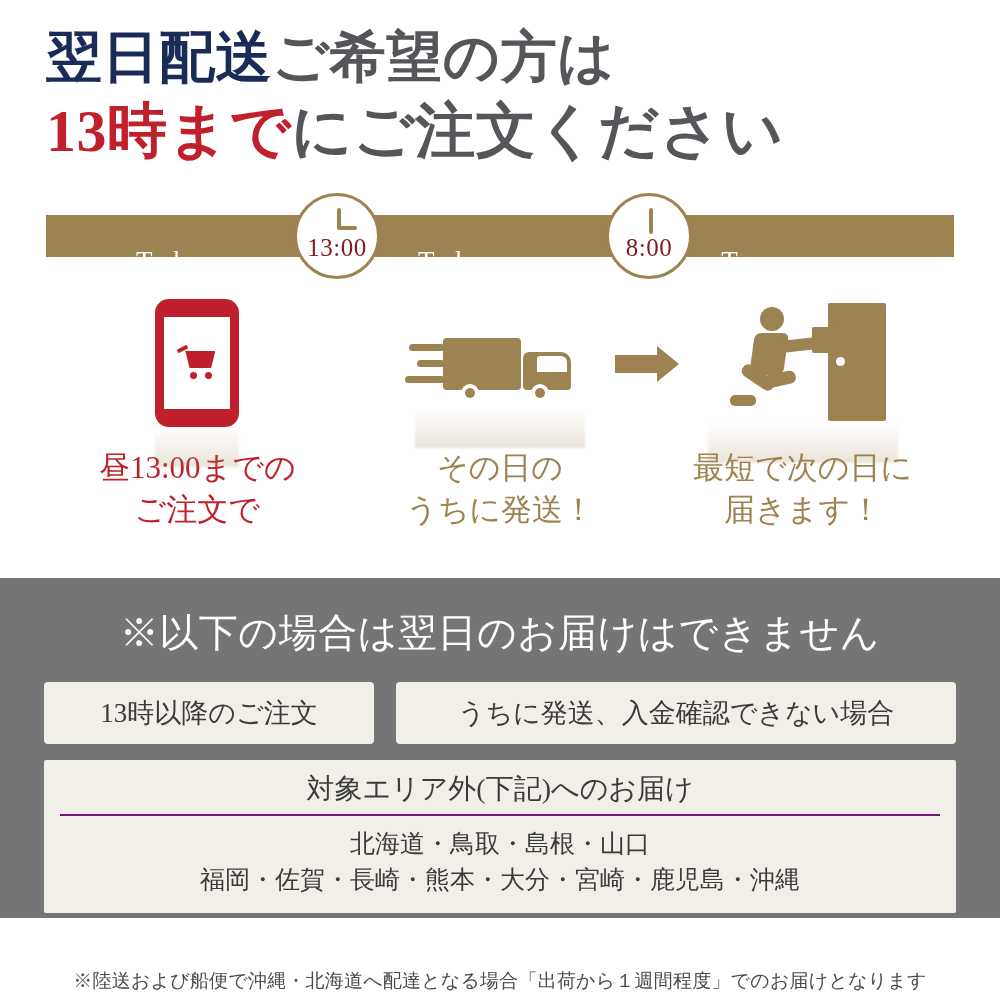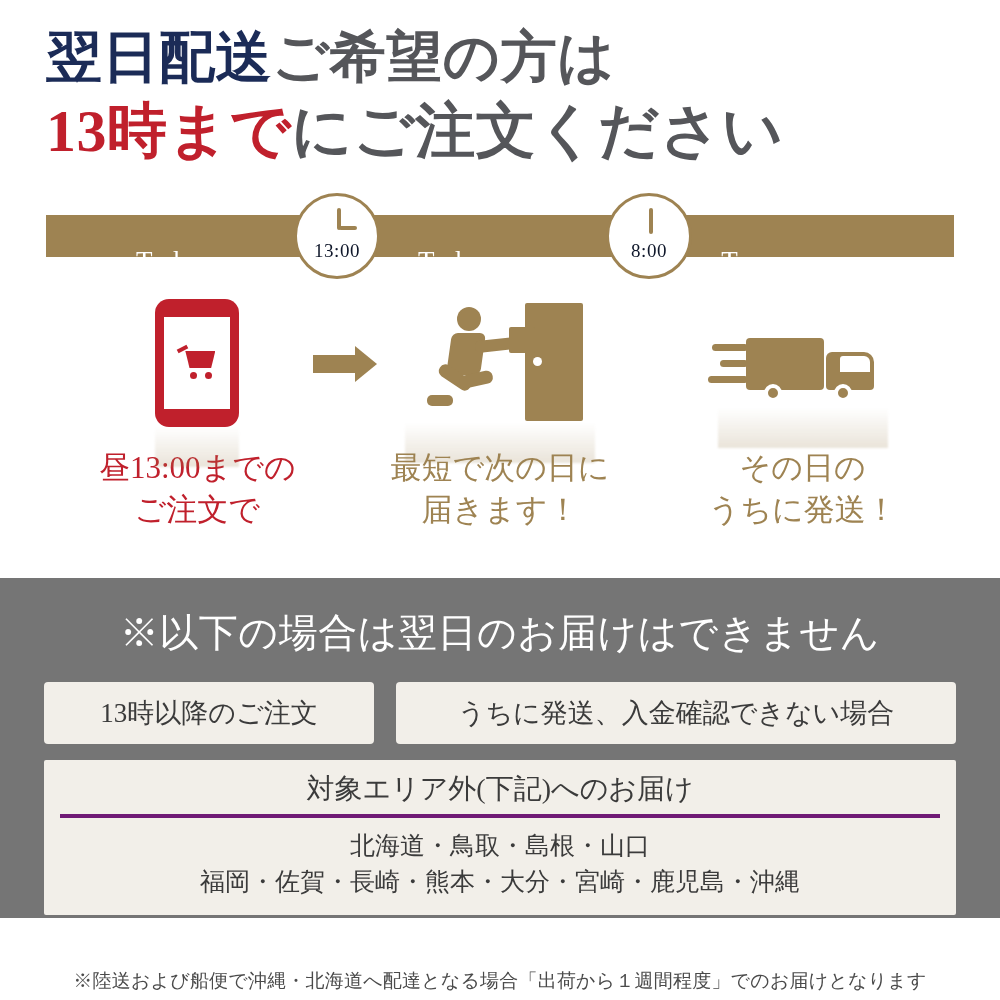--- a/index.html
+++ b/index.html
@@ -61,22 +61,22 @@
     width: 86px; height: 86px;
     border-radius: 50%;
     background: #ffffff;
     border: 3px solid #9e8352;
     display: flex; flex-direction: column;
     align-items: center; justify-content: flex-end;
     padding-bottom: 14px;
   }
   .clock-label {
     font-family: "Liberation Serif", "DejaVu Serif", serif;
-    font-size: 19px;
-    color: #0f172a;
+    font-size: 25px;
+    color: #7f1d1d;
     letter-spacing: 0.5px;
   }
   .clock-hands {
     position: absolute;
     top: 12px; left: 0; right: 0;
     height: 34px;
   }
   .hand {
     position: absolute;
     background: #9e8352;
@@ -299,21 +299,21 @@
     background: #f2efe9;
     border-radius: 2px;
     padding: 10px 10px 14px 10px;
     text-align: center;
   }
   .area-title {
     font-family: "Liberation Serif", "DejaVu Serif", serif;
     font-size: 28px;
     color: #3b3b3b;
     padding-bottom: 6px;
-    border-bottom: 4px solid #701a75;
+    border-bottom: 2px solid #701a75;
     margin: 0 6px 10px 6px;
   }
   .area-line {
     font-family: "Liberation Serif", "DejaVu Serif", serif;
     font-size: 25px;
     color: #3b3b3b;
     line-height: 1.45;
   }
 
   .footnote {
@@ -376,20 +376,39 @@
               <div class="cart-body"></div>
               <div class="cart-w1"></div>
               <div class="cart-w2"></div>
             </div>
           </div>
           <div class="reflect"></div>
         </div>
       </div>
       <div class="step-caption cap-red">昼13:00までの
 ご注文で</div>
+    </div>
+
+    <div class="step">
+      <div class="step-art">
+        <div class="truck">
+          <div class="speed sp1"></div>
+          <div class="speed sp2"></div>
+          <div class="speed sp3"></div>
+          <div class="tr-box"></div>
+          <div class="tr-cab">
+              <div class="tr-cab-win"></div>
+            </div>
+          <div class="tr-wheel tr-w1"></div>
+          <div class="tr-wheel tr-w2"></div>
+          <div class="reflect"></div>
+        </div>
+      </div>
+      <div class="step-caption cap-gold">その日の
+うちに発送！</div>
     </div>
 
     <div class="step">
       <div class="arrow-mid">
         <div class="arrow-shape"></div>
       </div>
       <div class="step-art">
         <div class="deliver">
           <div class="door">
               <div class="door-knob"></div>
@@ -401,39 +420,20 @@
           <div class="p-leg1"></div>
           <div class="p-leg2"></div>
           <div class="p-foot"></div>
           <div class="reflect"></div>
         </div>
       </div>
       <div class="step-caption cap-gold">最短で次の日に
 届きます！</div>
     </div>
 
-    <div class="step">
-      <div class="step-art">
-        <div class="truck">
-          <div class="speed sp1"></div>
-          <div class="speed sp2"></div>
-          <div class="speed sp3"></div>
-          <div class="tr-box"></div>
-          <div class="tr-cab">
-              <div class="tr-cab-win"></div>
-            </div>
-          <div class="tr-wheel tr-w1"></div>
-          <div class="tr-wheel tr-w2"></div>
-          <div class="reflect"></div>
-        </div>
-      </div>
-      <div class="step-caption cap-gold">その日の
-うちに発送！</div>
-    </div>
-
   </div>
 
   <div class="notice">
     <div class="notice-title">※以下の場合は翌日のお届けはできません</div>
 
     <div class="notice-row">
       <div class="chip chip-1">13時以降のご注文</div>
       <div class="chip chip-2">うちに発送、入金確認できない場合</div>
     </div>
 

